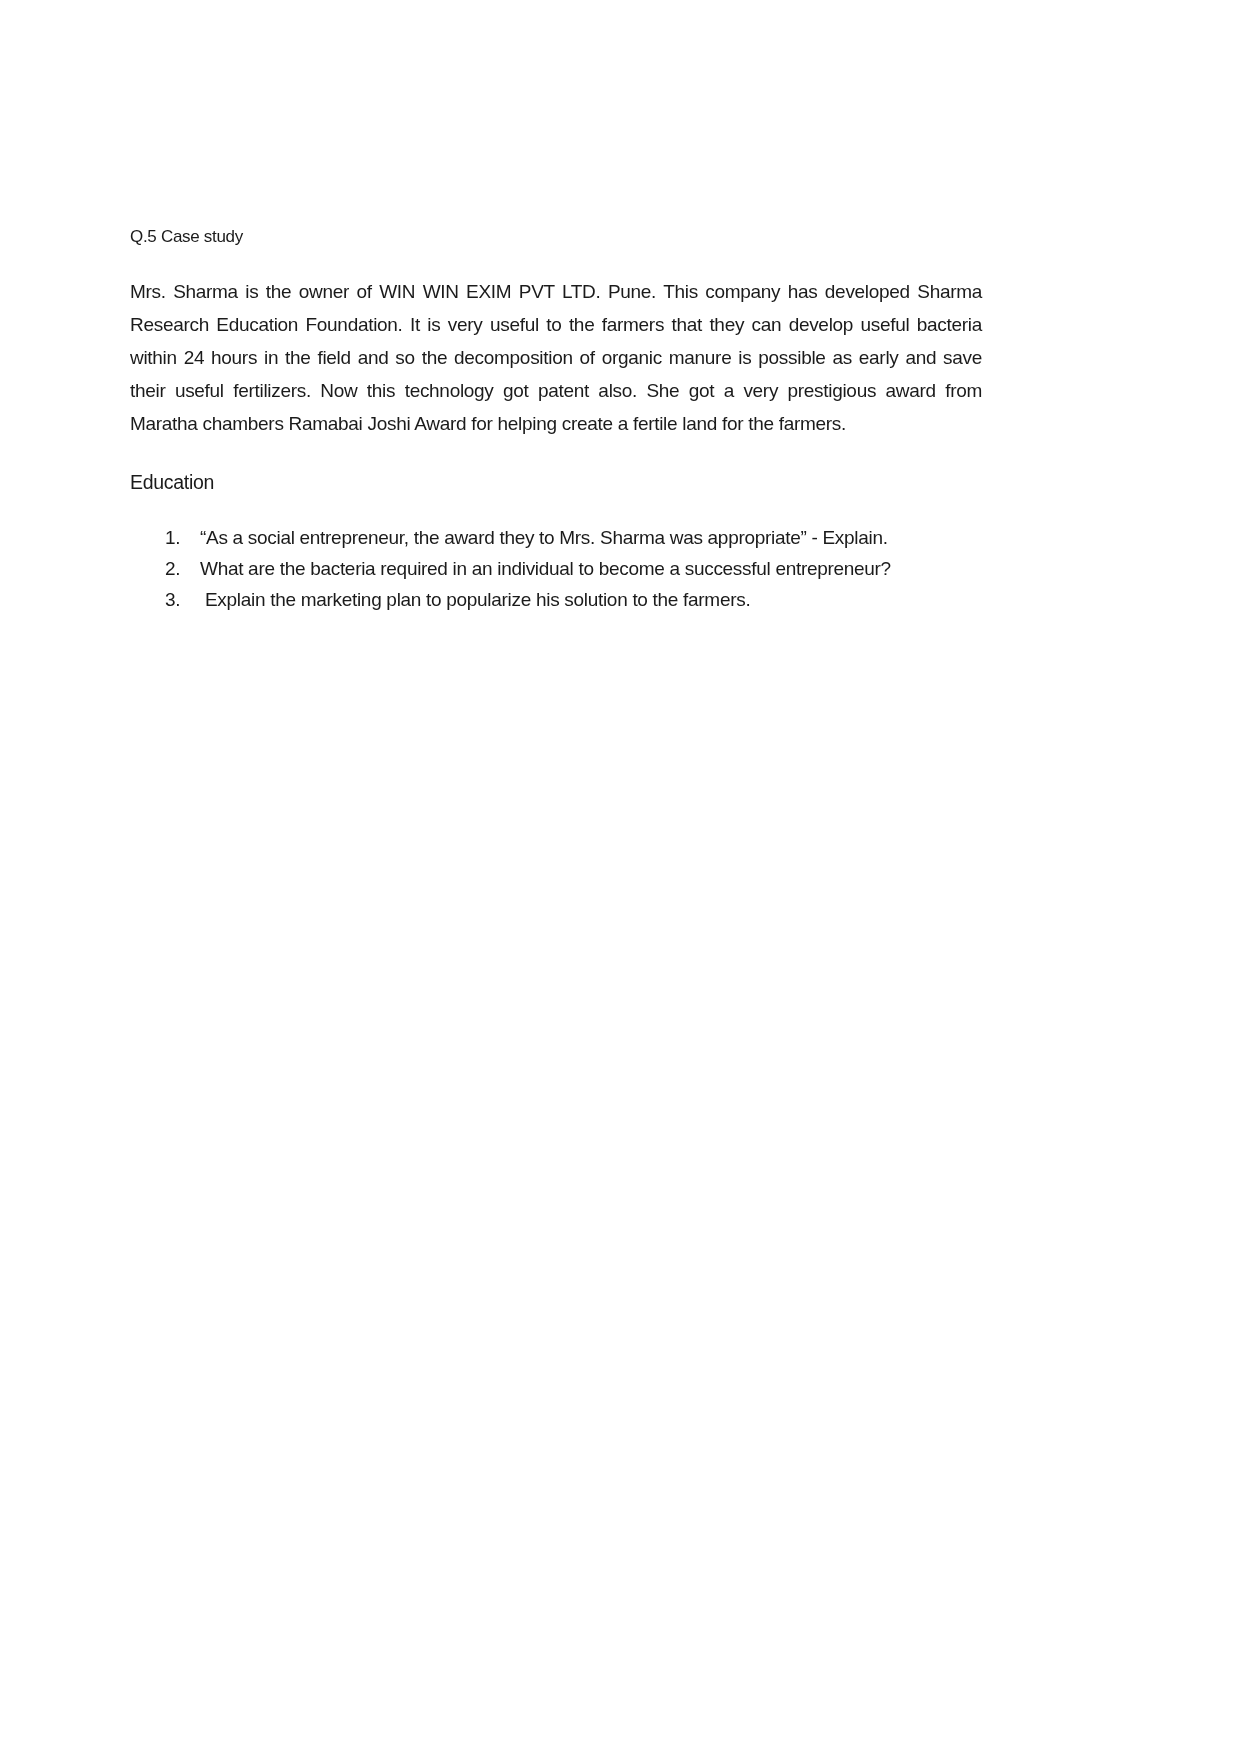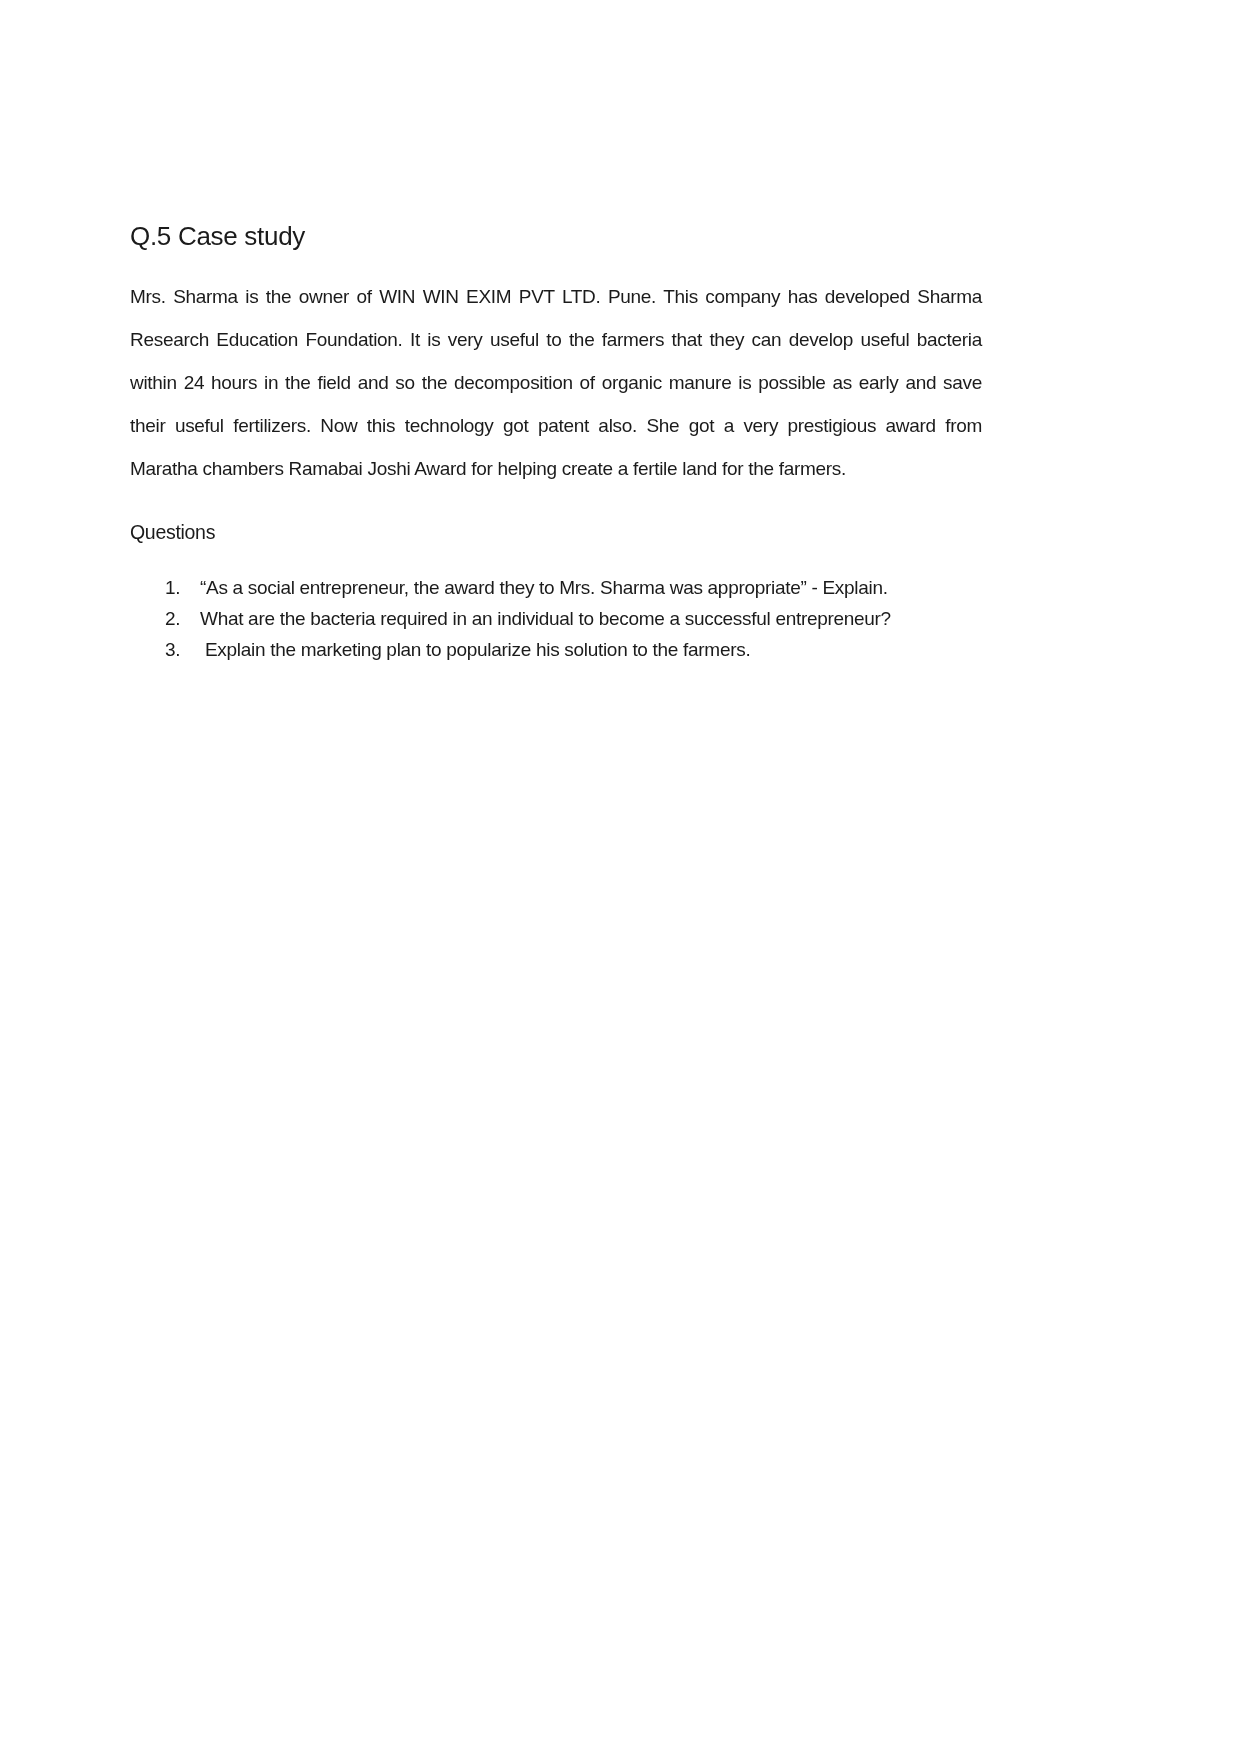--- a/index.html
+++ b/index.html
@@ -16,30 +16,30 @@
     font-family: "Liberation Sans", "DejaVu Sans", sans-serif;
     color: #1b1b1b;
   }
   .content {
     position: absolute;
     left: 130px;
     top: 220px;
     width: 852px;
   }
   .heading {
-    font-size: 26px;
+    font-size: 17px;
     font-weight: 400;
     letter-spacing: -0.3px;
     line-height: 33px;
     margin: 0;
   }
   .body-paragraph {
     font-size: 19px;
     letter-spacing: -0.3px;
-    line-height: 43px;
+    line-height: 33px;
     text-align: justify;
     margin: 22px 0 16px 0;
   }
   .questions-heading {
     font-size: 19.5px;
     font-weight: 400;
     letter-spacing: -0.3px;
     line-height: 33px;
     margin: 26px 0 0 0;
   }
@@ -67,21 +67,21 @@
 </head>
 <body>
 
 <div class="page">
   <div class="content">
 
     <p class="heading">Q.5 Case study</p>
 
     <p class="body-paragraph">Mrs. Sharma is the owner of WIN WIN EXIM PVT LTD. Pune. This company has developed Sharma Research Education Foundation. It is very useful to the farmers that they can develop useful bacteria within 24 hours in the field and so the decomposition of organic manure is possible as early and save their useful fertilizers. Now this technology got patent also. She got a very prestigious award from Maratha chambers Ramabai Joshi Award for helping create a fertile land for the farmers.</p>
 
-    <p class="questions-heading">Questions</p>
+    <p class="questions-heading">Education</p>
 
     <ol class="questions-list">
       <li class="question-item">
         <span class="question-number">1.</span>
         <span class="question-text">“As a social entrepreneur, the award they to Mrs. Sharma was appropriate” - Explain.</span>
       </li>
       <li class="question-item">
         <span class="question-number">2.</span>
         <span class="question-text">What are the bacteria required in an individual to become a successful entrepreneur?</span>
       </li>

